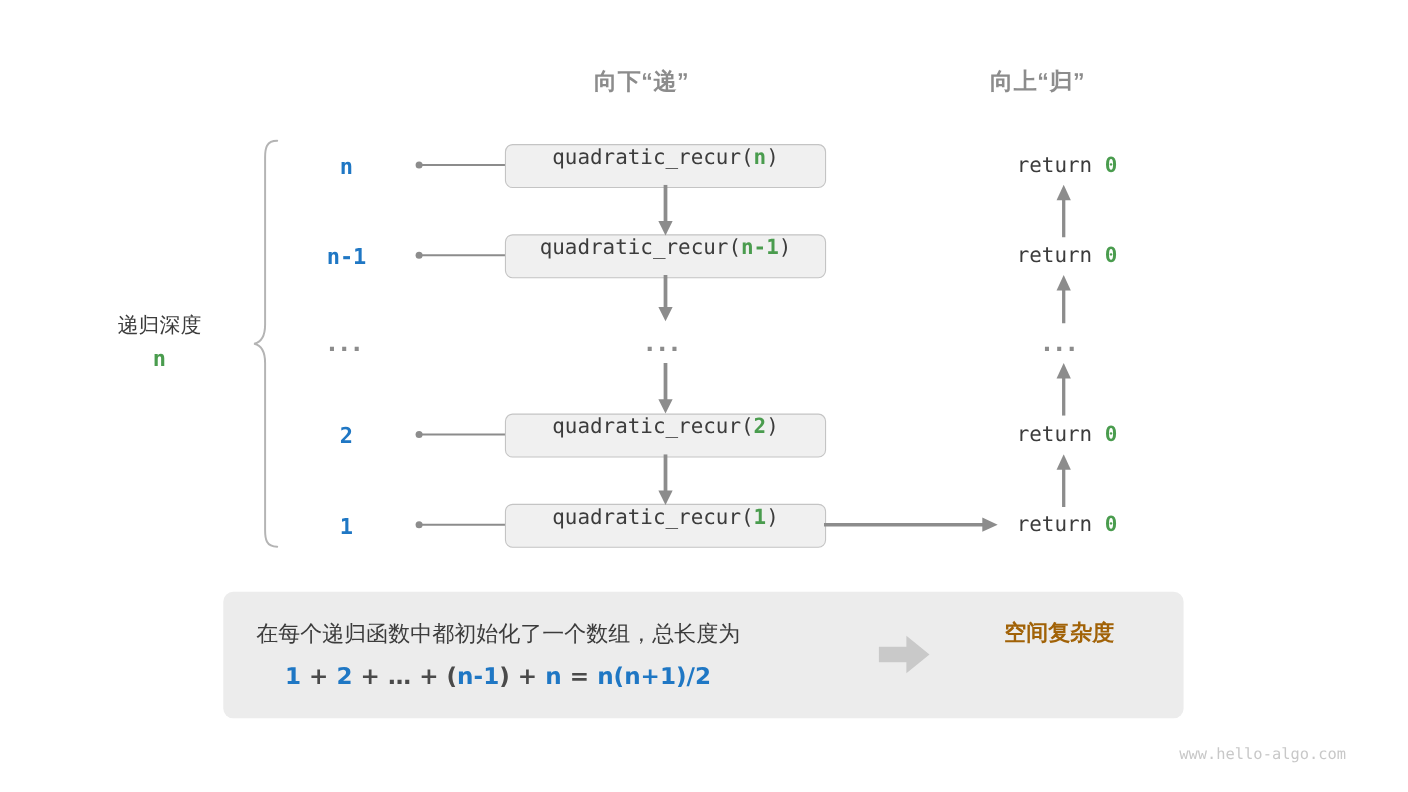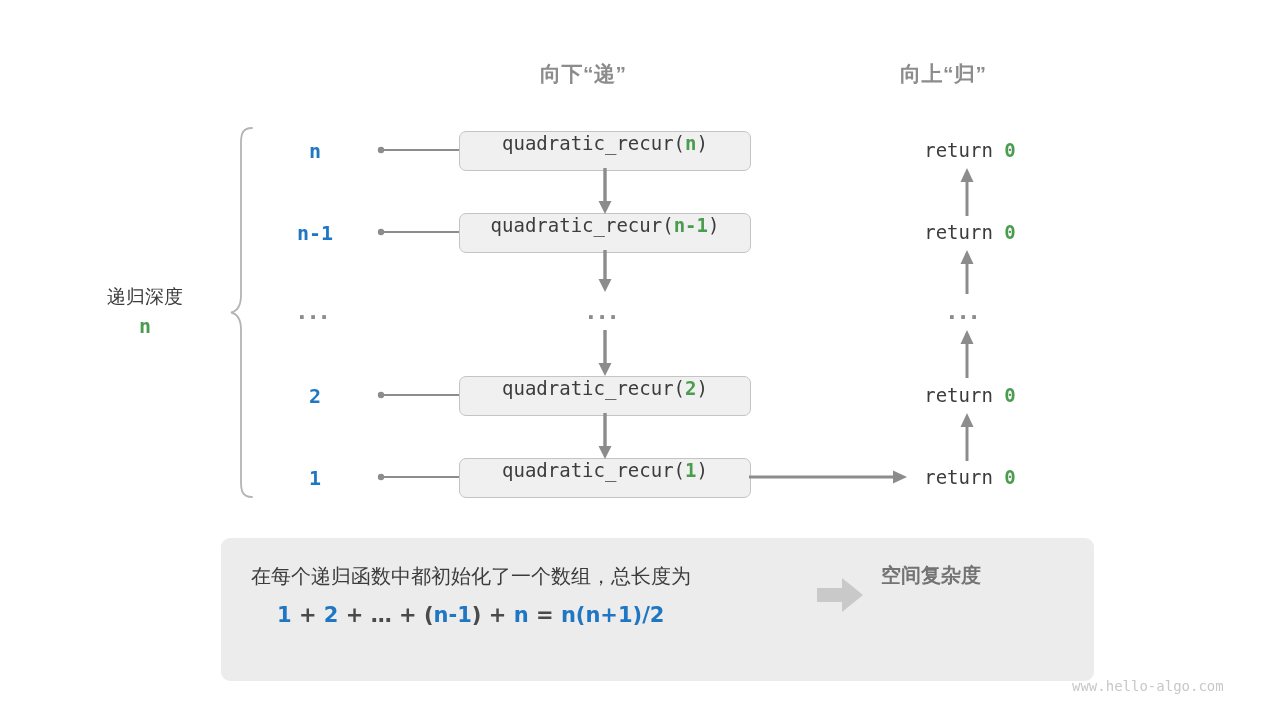--- a/index.html
+++ b/index.html
@@ -118,22 +118,22 @@
     font-weight: bold;
     color: #3c3c3c;
     white-space: nowrap;
     font-family: "DejaVu Sans", sans-serif;
   }
   .formula .blue { color: #1f77c4; }
   .formula .op { color: #4a4a4a; font-weight: bold; }
   .sum-title {
     font-size: 20px;
     font-weight: bold;
-    color: #737373;
-    text-align: left;
+    color: #a16207;
+    text-align: center;
     white-space: nowrap;
   }
   .sum-complexity {
     font-size: 21px;
     font-weight: bold;
     color: #ef5a1e;
     text-align: center;
     white-space: nowrap;
   }
 
@@ -312,21 +312,21 @@
     </svg>
   </div>
 
   <div class="abs" style="left:958px; top:413px;">
     <svg width="18" height="48" viewBox="0 0 18 48" aria-hidden="true">
       <line x1="9" y1="48" x2="9" y2="12" stroke="#8c8c8c" stroke-width="3.0"></line>
       <path d="M9 0 L2.5 14 L15.5 14 Z" fill="#8c8c8c"></path>
     </svg>
   </div>
 
-  <div class="abs summary" style="left:221px; top:538px; width:873px; height:143px;">
+  <div class="abs summary" style="left:203px; top:538px; width:873px; height:115px;">
 
     <div class="abs sum-text" style="left:30px; top:25px;">在每个递归函数中都初始化了一个数组，总长度为</div>
 
     <div class="abs formula" style="left:56px; top:65px;">
       <span class="blue">1</span>
       <span class="op">+</span>
       <span class="blue">2</span>
       <span class="op">+</span>
       <span class="op">…</span>
       <span class="op">+</span>

